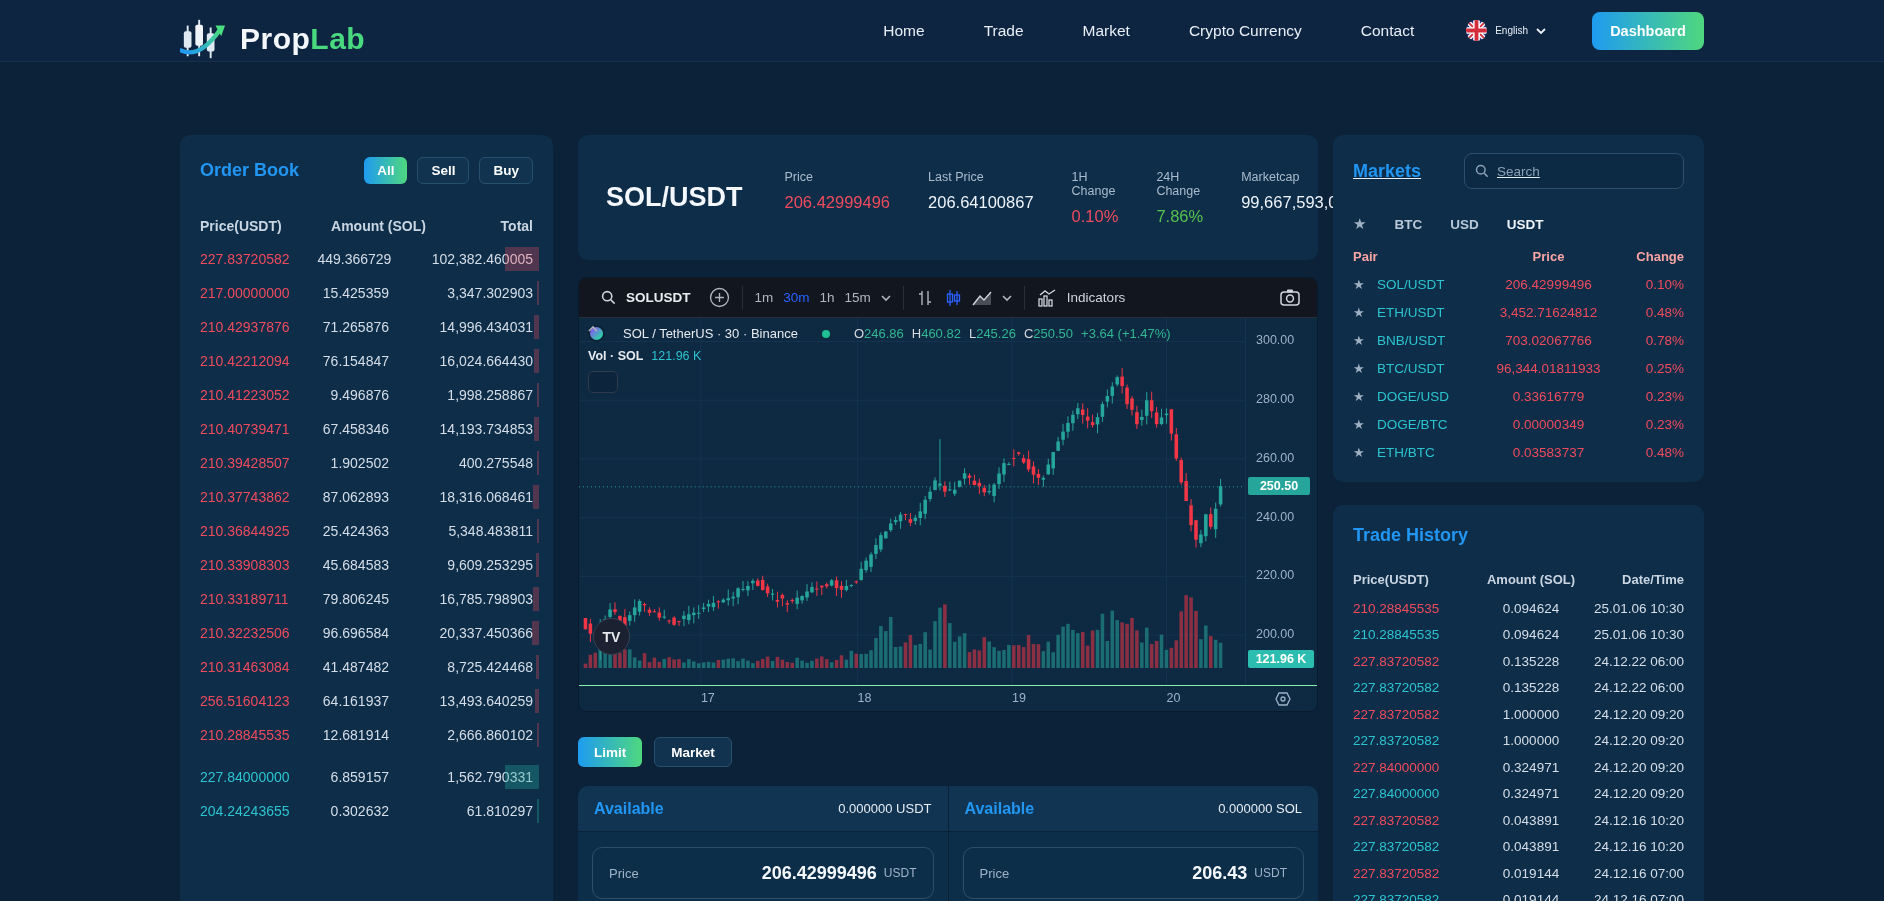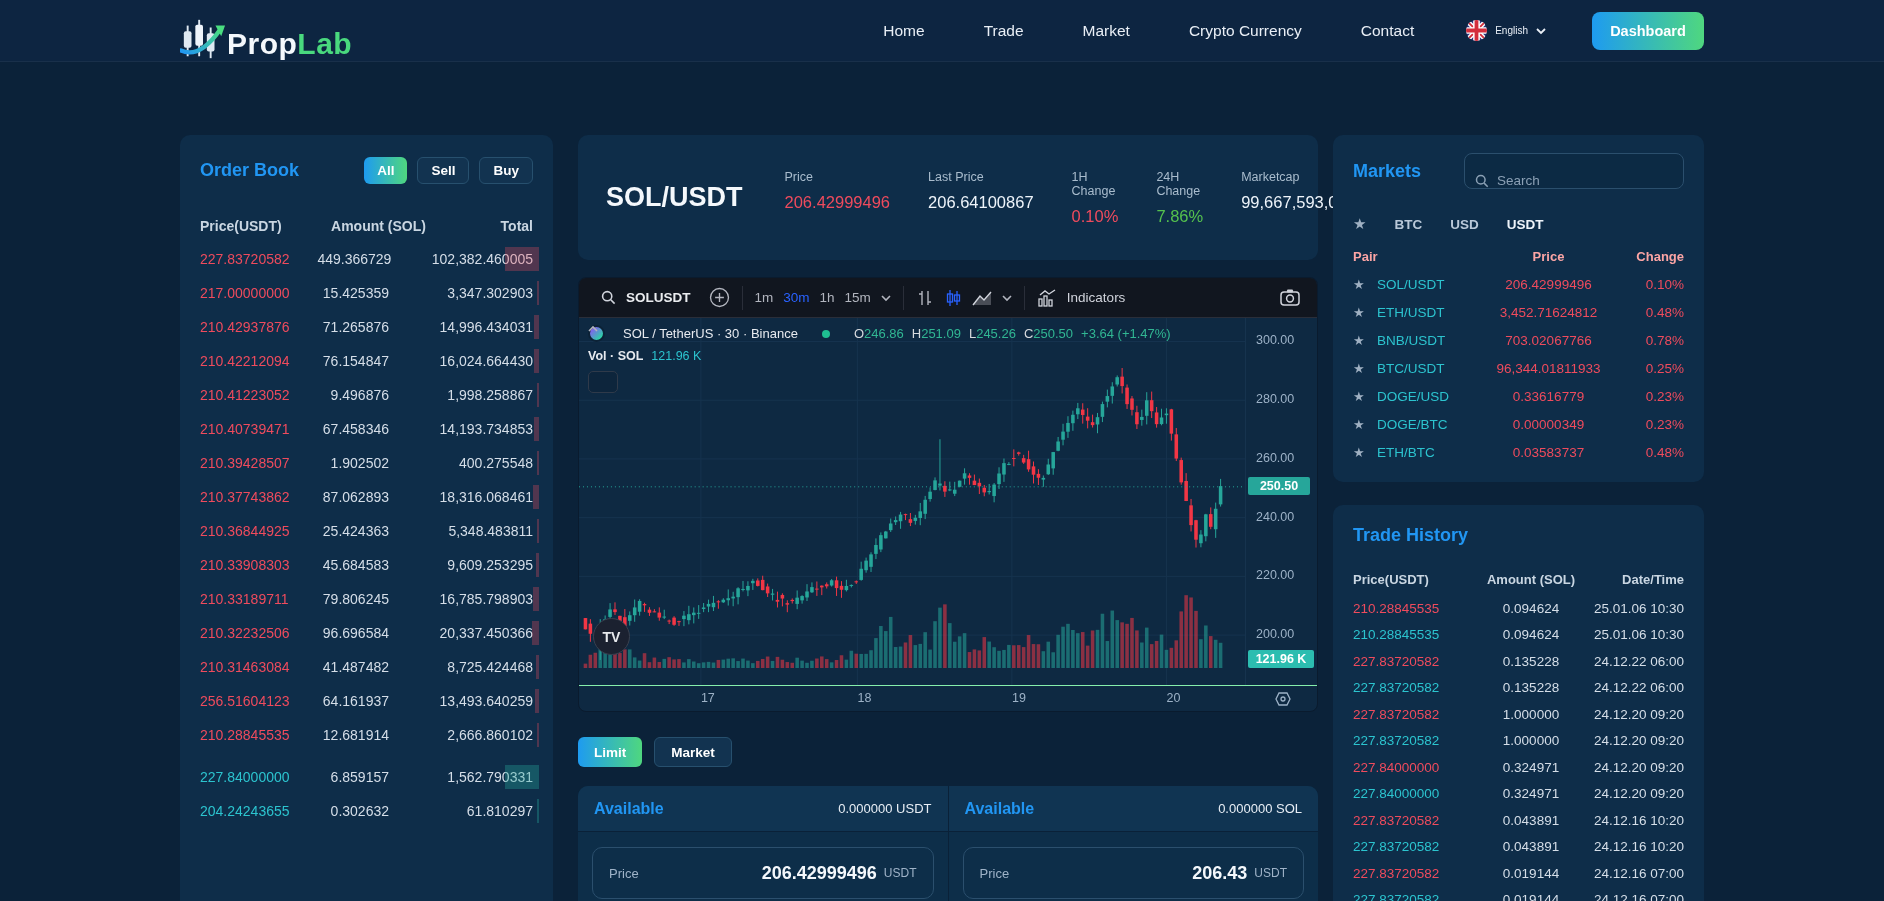--- a/index.html
+++ b/index.html
@@ -4,21 +4,21 @@
 <style>
   * { margin:0; padding:0; box-sizing:border-box; }
   html,body { width:1884px; height:901px; overflow:hidden; }
   body { background:#0b2239; font-family:"Liberation Sans", sans-serif; color:#e8eef5; }
 
   .container { width:1524px; margin:0 auto; }
 
   
   .header { height:62px; background:#0d2541; border-bottom:1px solid rgba(255,255,255,0.05); }
   .header .container { height:100%; display:flex; align-items:center; }
-  .logo { display:flex; align-items:flex-end; gap:1px; cursor:pointer;margin-top:16px; }
+  .logo { display:flex; align-items:center; gap:14px; cursor:pointer;margin-top:16px; }
   .logo-text { font-size:30px; font-weight:bold; letter-spacing:0.5px; }
   .logo-text .prop { color:#f4f8fc; }
   .logo-text .lab { color:#49d97e; }
   .nav { margin-left:auto; display:flex; gap:59px; align-items:center; }
   .nav-item { color:#e9eff6; font-size:15.5px; cursor:pointer; }
   .lang { display:flex; align-items:center; gap:8px; margin-left:52px; cursor:pointer; }
   .lang-label { font-size:10px; color:#e9eff6; }
   .chev { width:10px; height:10px; }
   .dashboard-btn { margin-left:46px; width:112px; height:38px; border:none; border-radius:8px;
     background:linear-gradient(90deg,#1e9bf0,#4fd77f); color:#fff; font-size:14.5px; font-weight:bold;
@@ -108,23 +108,23 @@
   .avail-label { color:#2196f3; font-size:16px; font-weight:bold; }
   .avail-value { font-size:13px; color:#e8eef5; }
   .price-input { margin:15px 14px 0; height:52px; border:1px solid #2b4f6d; border-radius:10px;
     display:flex; align-items:center; padding:0 16px; cursor:text; }
   .pi-label { font-size:13px; color:#9fb3c8; }
   .pi-value { margin-left:auto; font-size:18px; font-weight:bold; color:#f4f8fc; }
   .pi-unit { margin-left:7px; font-size:12px; color:#9fb3c8; }
 
   
   .markets { height:347px; padding:18px 20px; }
-  .mk-top { display:flex; align-items:center; justify-content:space-between; }
+  .mk-top { display:flex; align-items:center; justify-content:space-between;text-decoration:underline; }
   .search-box { width:220px; height:36px; border:1px solid #2b4f6d; border-radius:8px; display:flex;
-    align-items:flex-end; padding:0 10px; gap:8px; background:#0c2a44; }
+    align-items:center; padding:0 10px; gap:8px; background:#0c2a44; }
   .search-box input { flex:1; min-width:0; background:transparent; border:none; outline:none; color:#dfe8f1;
     font-size:13.5px; font-family:inherit; }
   .search-box input::placeholder { color:#8ba0b5; }
   .mk-filters { display:flex; align-items:center; gap:28px; margin-top:26px; font-size:13.5px; color:#b9c8d8; }
   .mk-filters .f-star { color:#9fb0c2; font-size:15px; cursor:pointer; }
   .mk-filter { cursor:pointer; font-weight:bold; }
   .mk-filter.active { color:#eef4fa; }
   .mk-headers { display:flex; margin-top:16px; font-size:13px; font-weight:bold; color:#fca5a5; }
   .mk-headers .h1 { width:120px; } .mk-headers .h2 { flex:1; text-align:center; } .mk-headers .h3 { width:60px; text-align:right; }
   .mk-row { display:flex; align-items:center; height:28px; font-size:13.5px; cursor:pointer; }
@@ -841,21 +841,21 @@
                 <rect x="641.7529230769231" y="324.79420536407747" width="3.5556923076923077" height="25.2057946359225" fill="#26a69a" opacity="0.55"></rect>
                 <line x1="0" y1="168.82" x2="668" y2="168.82" stroke="#26a69a" stroke-width="1" stroke-dasharray="1,3"></line>
               </svg>
             <div class="legend">
               <div class="legend-row1">
                 <span class="sol-dot"></span>
                 <span>SOL / TetherUS · 30 · Binance</span>
                 <span class="status-dot"></span>
                 <span class="ohlc">
                   <span><span class="k">O</span><span class="v">246.86</span></span>
-                  <span><span class="k">H</span><span class="v">251.09</span></span>
+                  <span><span class="k">H</span><span class="v">460.82</span></span>
                   <span><span class="k">L</span><span class="v">245.26</span></span>
                   <span><span class="k">C</span><span class="v">250.50</span></span>
                   <span class="v">+3.64 (+1.47%)</span>
                 </span>
               </div>
               <div class="legend-row2">
                 <span>Vol · SOL</span><span class="vol-val">121.96 K</span>
               </div>
               <div class="legend-collapse">
                 <svg width="10" height="8" viewBox="0 0 10 8">

